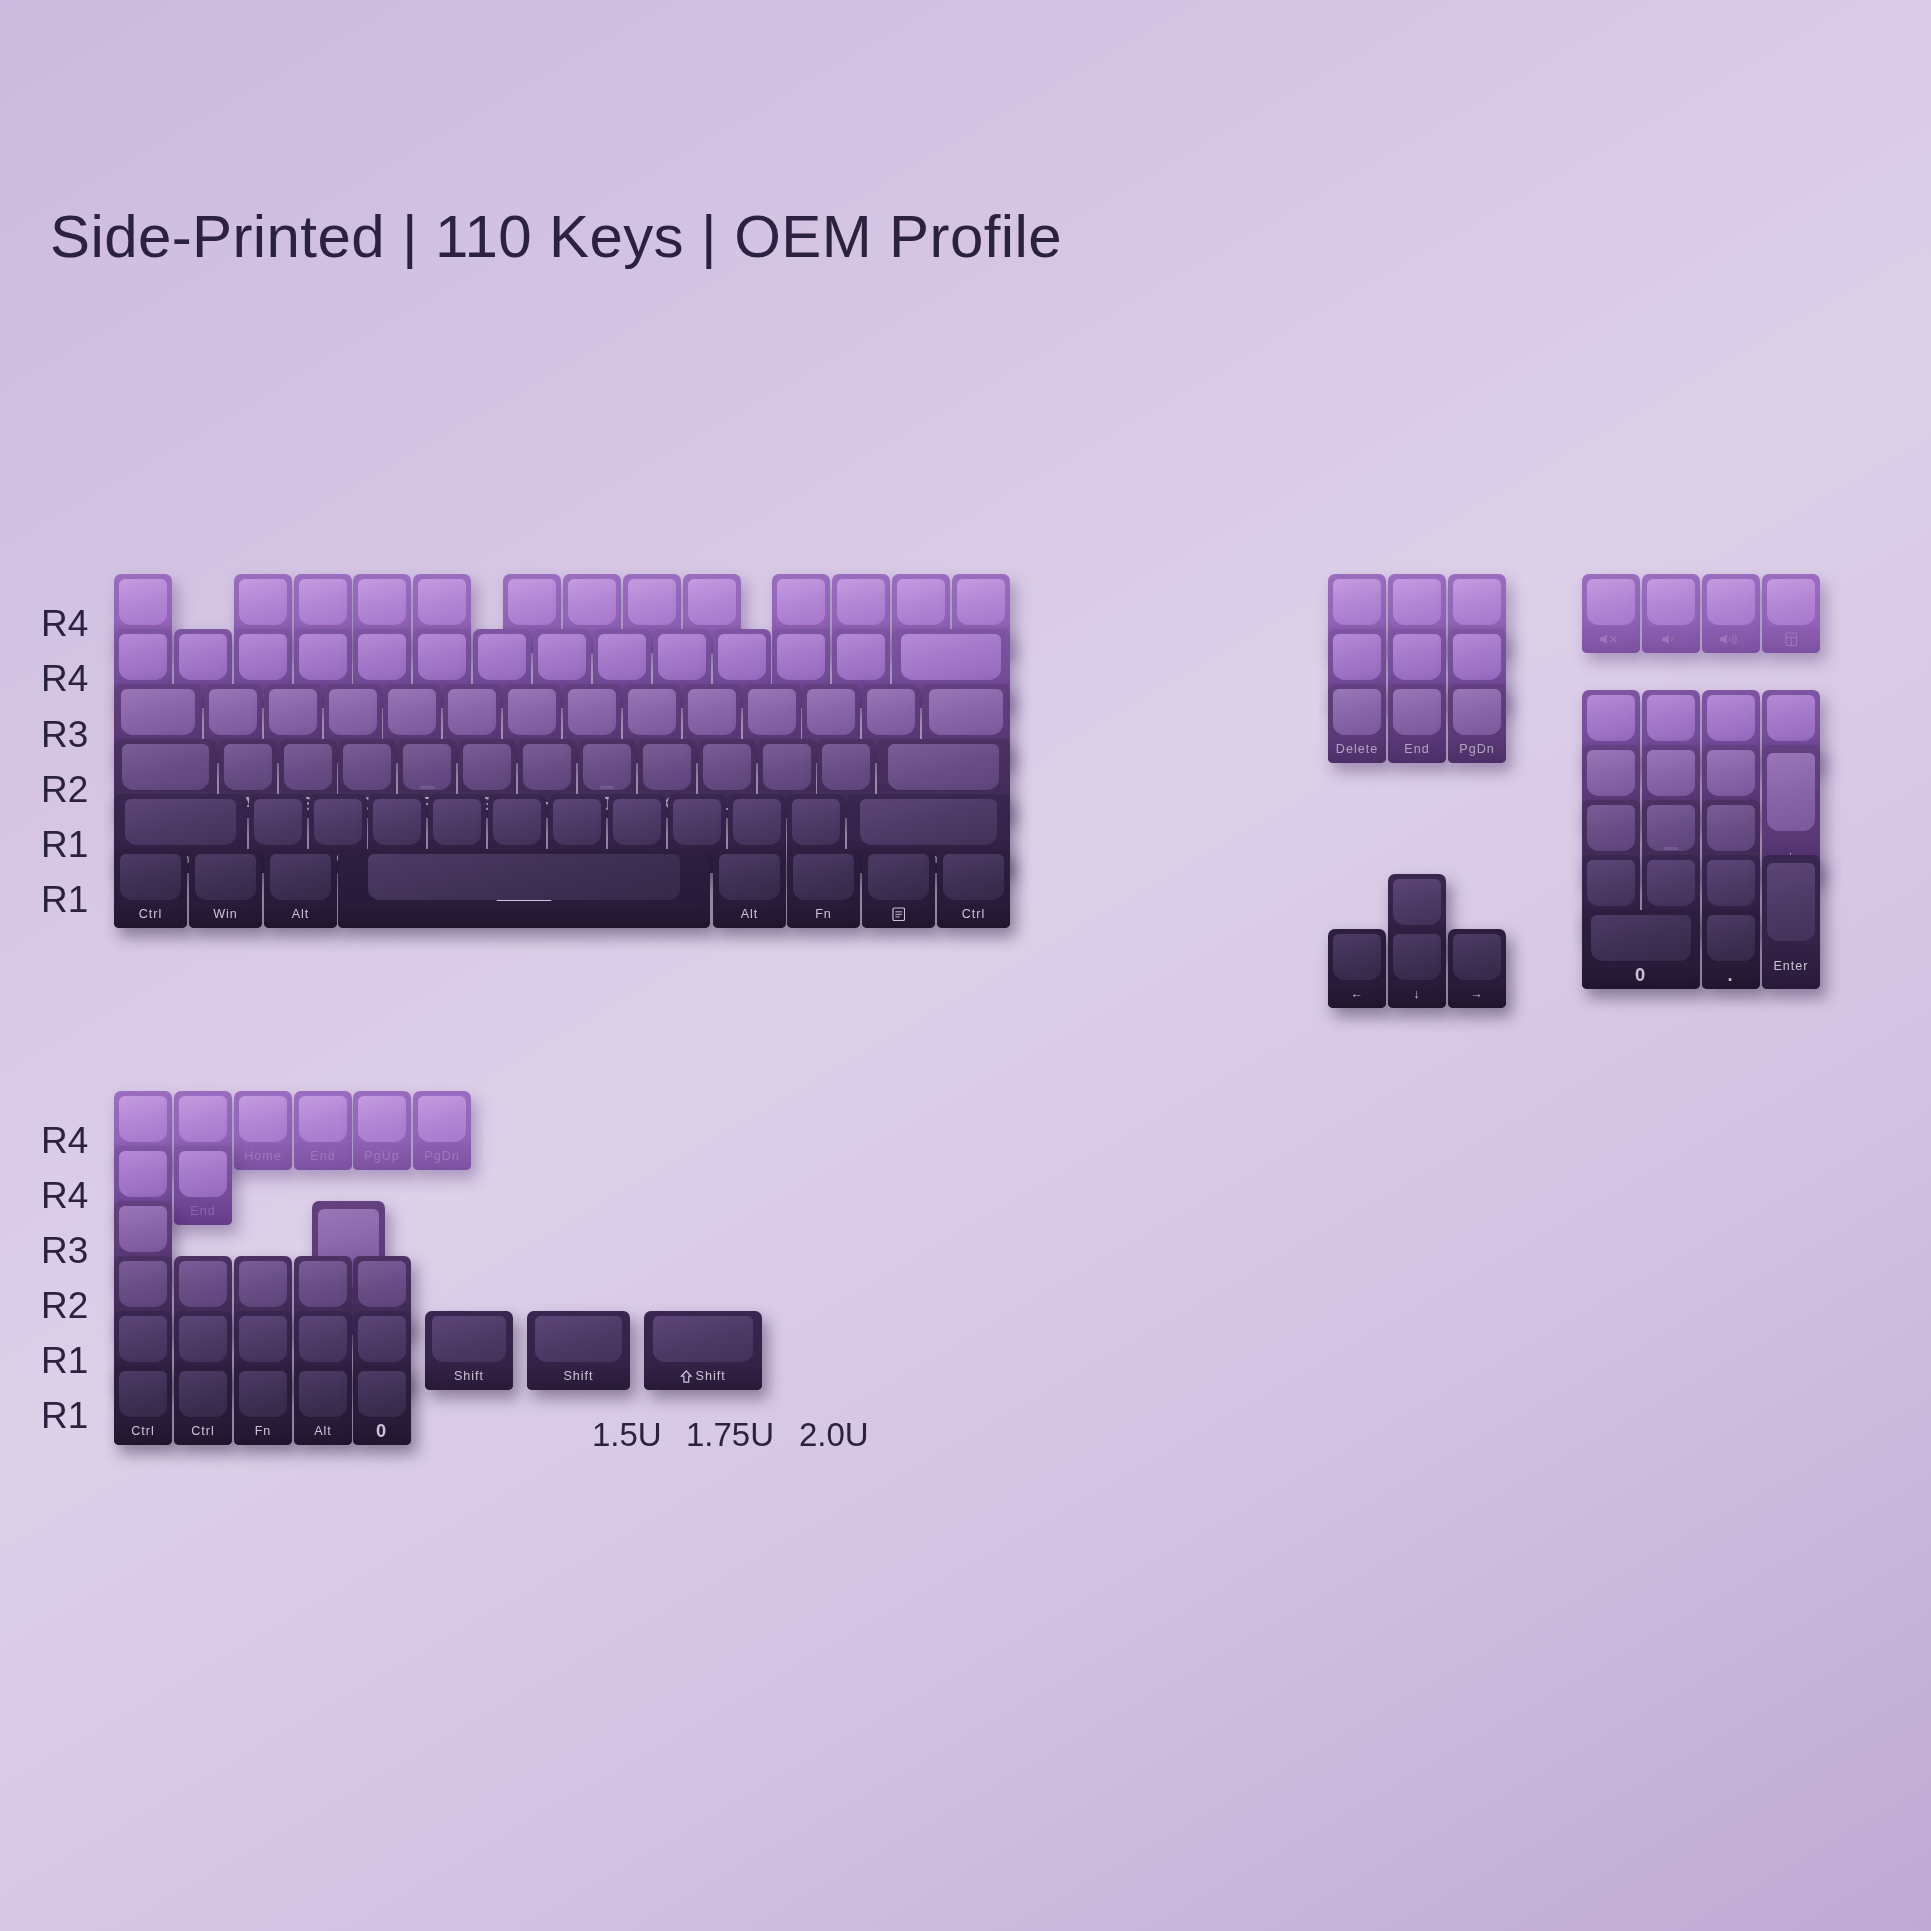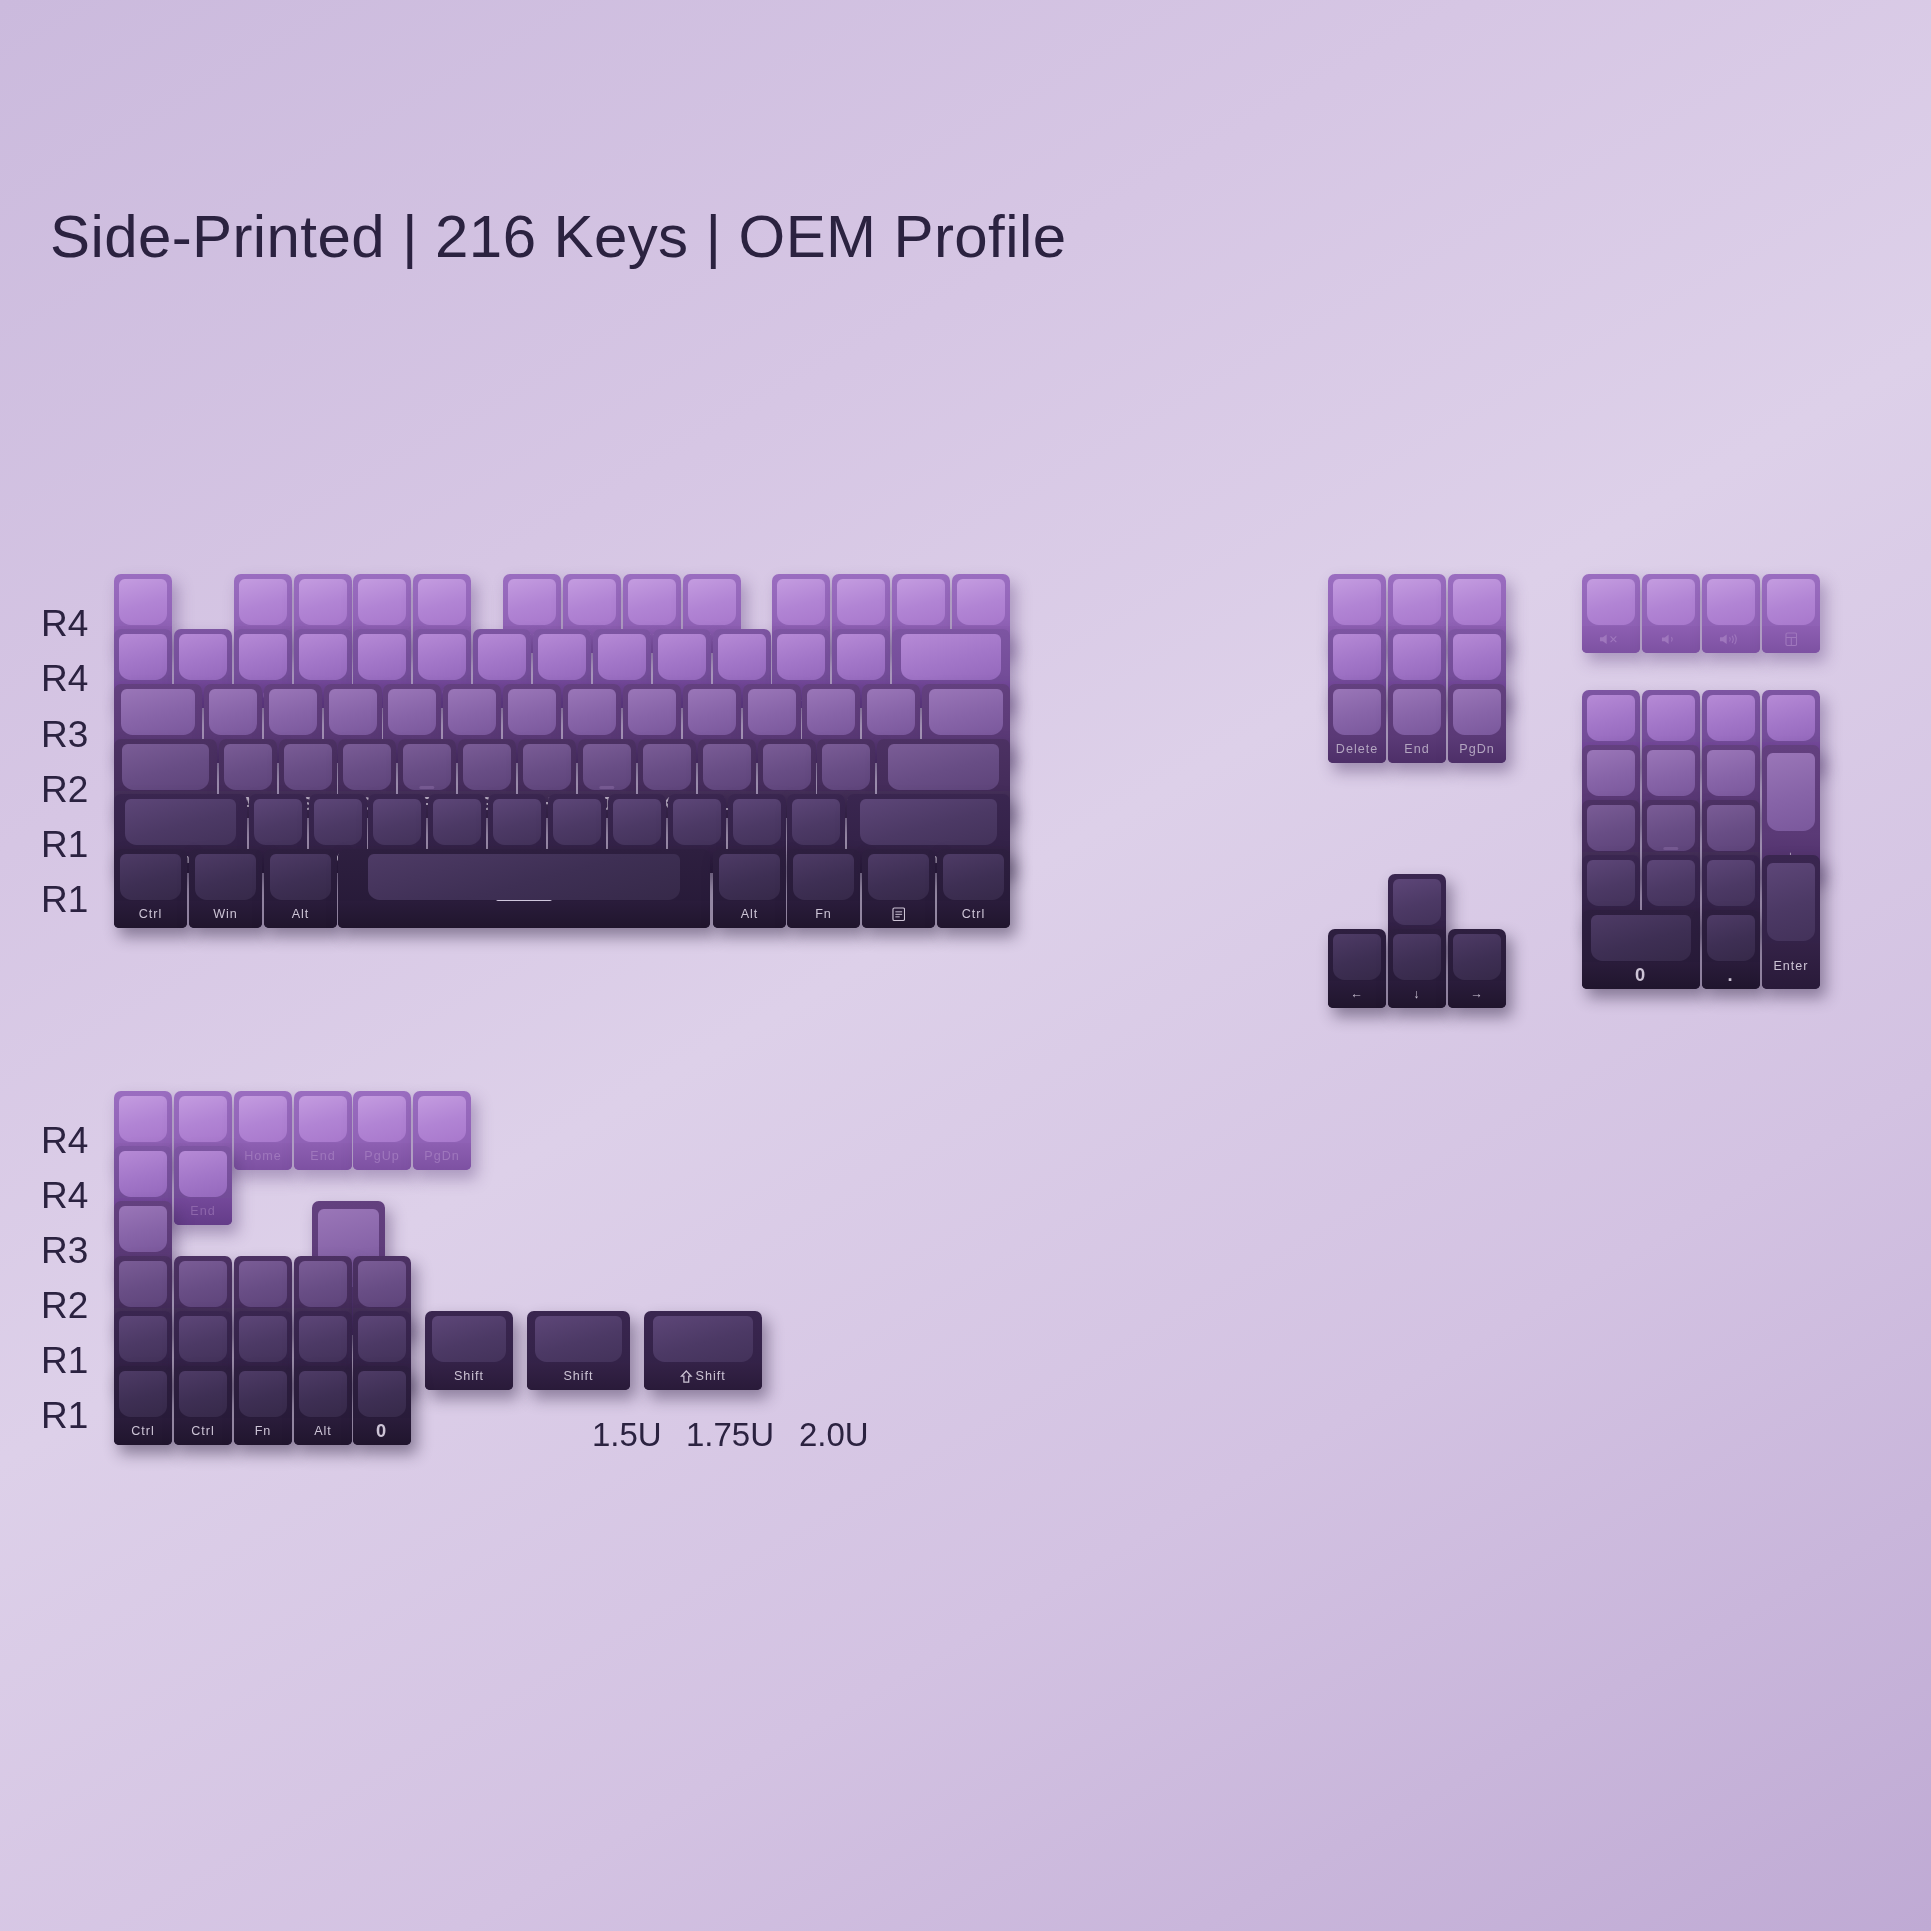--- a/index.html
+++ b/index.html
@@ -107,21 +107,21 @@
   
   .arrowup{display:inline-block;width:11.6px;height:12.6px;position:relative;margin-right:1.9px;}
   .arrowup svg{display:block;}
 
   .sizelabel{position:absolute;font-size:33px;color:#2b2240;}
 </style>
 </head>
 <body>
 
 <div id="header">
-  <div id="subtitle">Side-Printed | 216 Keys | OEM Profile</div>
+  <div id="subtitle">Side-Printed | 110 Keys | OEM Profile</div>
 </div>
 
 <div id="main-board" class="board" style="left:114px;top:574px;">
     <div class="kc t-r4" style="left: 0px; top: 0px; width: 58px; height: 79px;">
       <div class="top"></div>
       <div class="front">
         <span class="lg">Esc</span>
       </div>
     </div>
     <div class="kc t-r4" style="left: 120px; top: 0px; width: 58px; height: 79px;">

